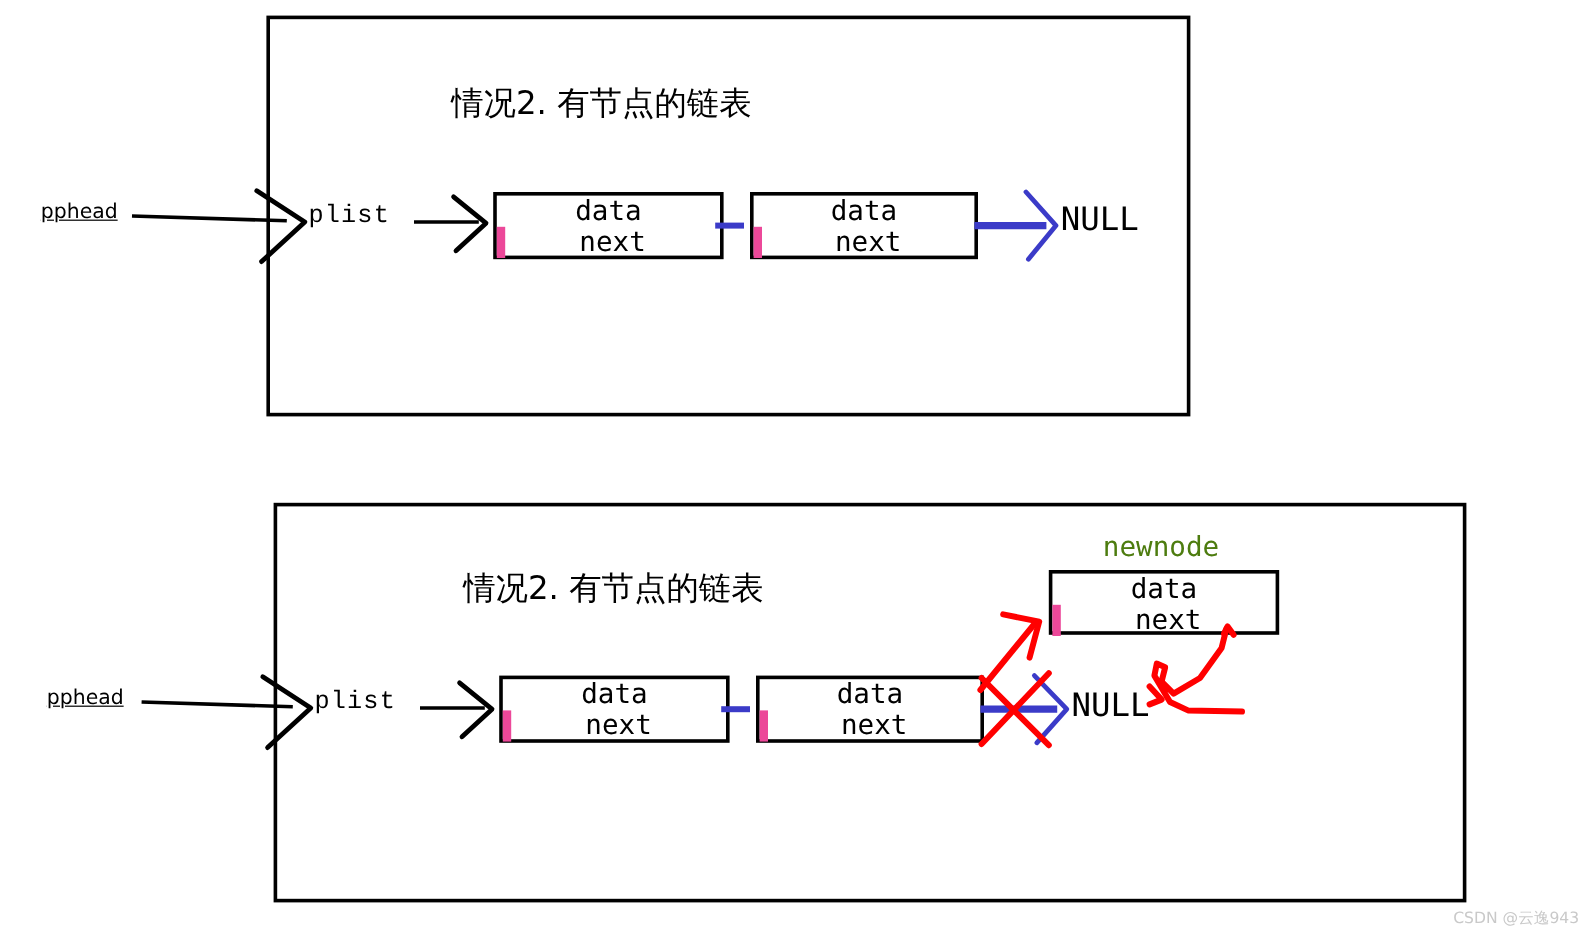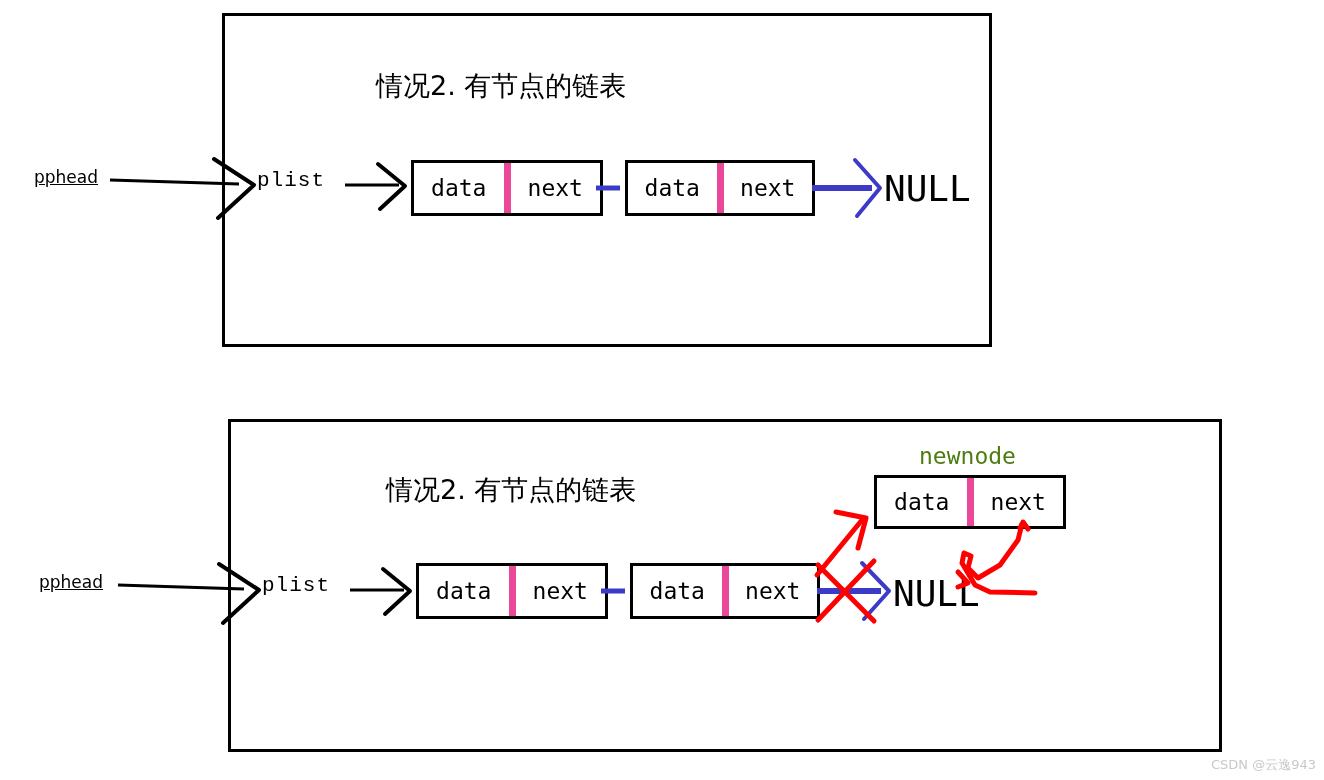--- a/index.html
+++ b/index.html
@@ -57,34 +57,35 @@
     color: #000000;
     white-space: nowrap;
     letter-spacing: 1px;
   }
   #plist-1 { left: 257px; top: 169px; }
   #plist-2 { left: 262px; top: 574px; }
 
   .nullword {
     position: absolute;
     font-family: "DejaVu Sans Mono", monospace;
-    font-size: 36px;
+    font-size: 27px;
     color: #000000;
     white-space: nowrap;
     letter-spacing: 0px;
   }
   #null-1 { left: 884px; top: 168px; }
   #null-2 { left: 893px; top: 573px; }
 
   .node {
     position: absolute;
     border: 3px solid #000000;
     box-sizing: border-box;
     display: flex;
     background: #ffffff;
+    flex-direction: column;
   }
   .node .cell {
     flex: 1;
     display: flex;
     align-items: center;
     justify-content: center;
     font-family: "DejaVu Sans Mono", monospace;
     font-size: 23px;
     color: #000000;
     box-sizing: border-box;

